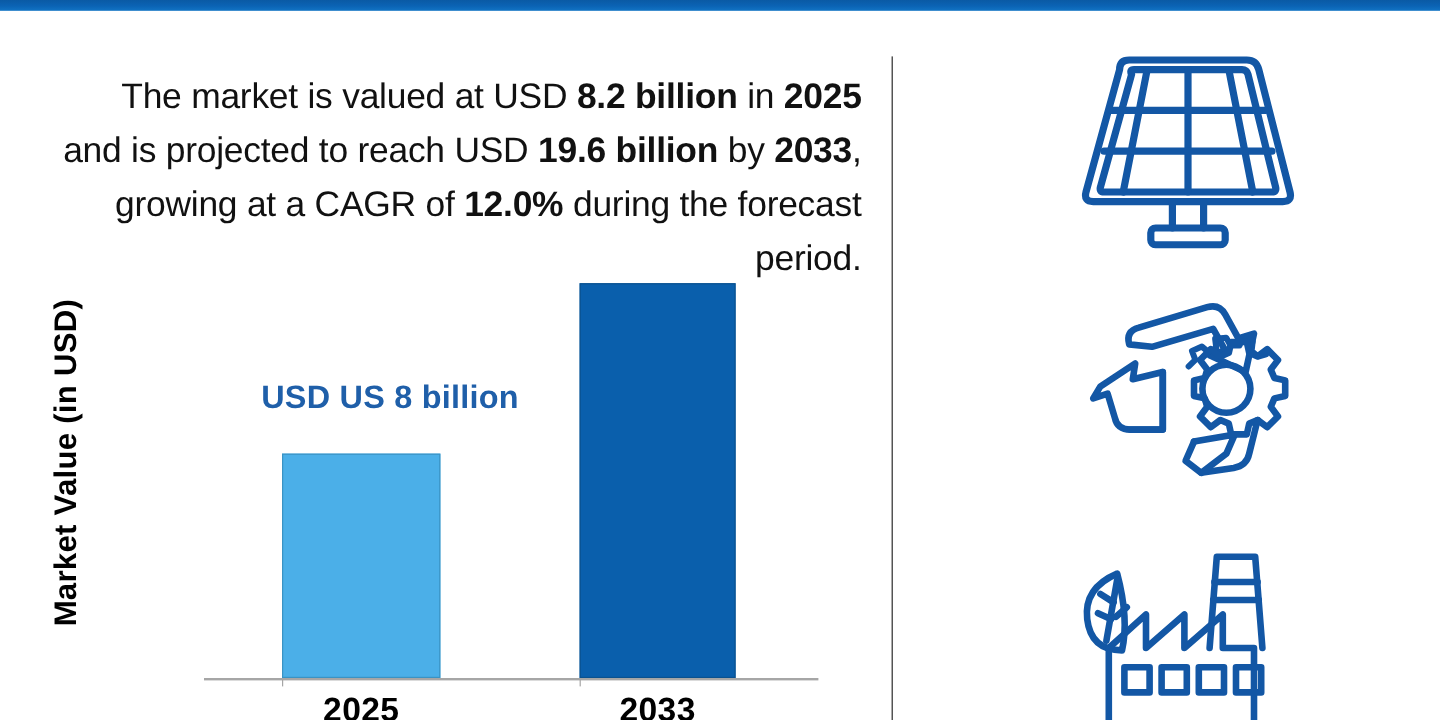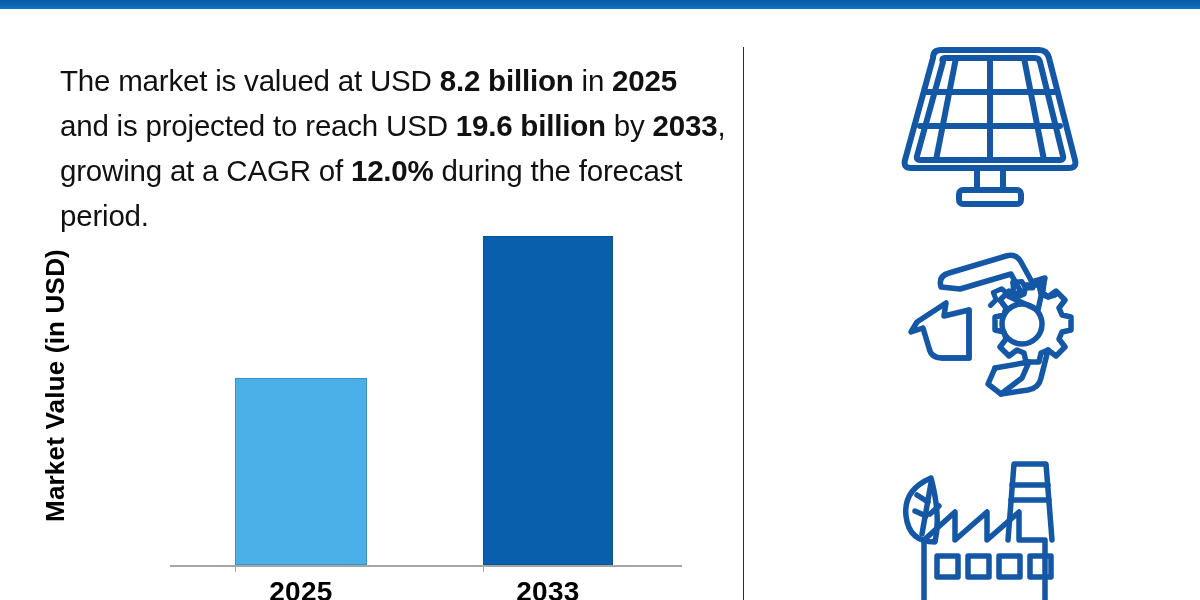--- a/index.html
+++ b/index.html
@@ -43,24 +43,24 @@
     left: 743px;
     top: 47px;
     width: 1px;
     height: 553px;
     background: #2b2b2b;
   }
 
   
   #statement {
     position: absolute;
-    left: 60px;
+    left: 46px;
     top: 58px;
     width: 672px;
-    text-align: left;
+    text-align: right;
     color: #111111;
     font-family: "Liberation Sans", sans-serif;
     font-size: 29.5px;
     line-height: 45px;
     letter-spacing: -0.2px;
     font-weight: 400;
     word-spacing: 0px;
   }
   #statement b { font-weight: 700; }
 
@@ -177,20 +177,21 @@
   <div id="top-band-shadow"></div>
 
   <div id="divider"></div>
 
   <div id="statement"><span>The market is valued at USD </span><b>8.2 billion</b><span> in </span><b>2025</b><span> and is projected to reach USD </span><b>19.6 billion</b><span> by </span><b>2033</b><span>, growing at a CAGR of </span><b>12.0%</b><span> during the forecast period.</span></div>
 
   <div id="chart">
 
     <div id="y-axis-title">Market Value (in USD)</div>
 
+    <div id="bar-label-2025">USD US 8 billion</div>
 
     <div class="bar" id="bar-2025"></div>
     <div class="bar" id="bar-2033"></div>
 
     <div id="axis-line"></div>
     <div class="bar-tick" id="tick-1"></div>
     <div class="bar-tick" id="tick-2"></div>
 
     <div class="x-label" id="x-label-2025">2025</div>
     <div class="x-label" id="x-label-2033">2033</div>

